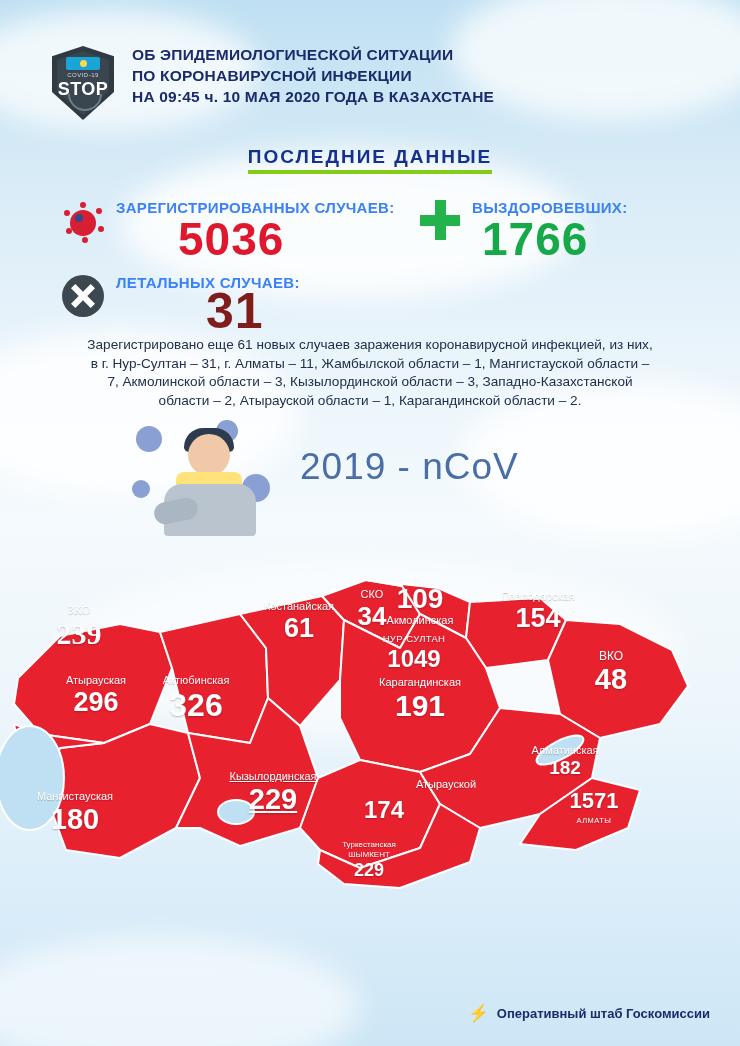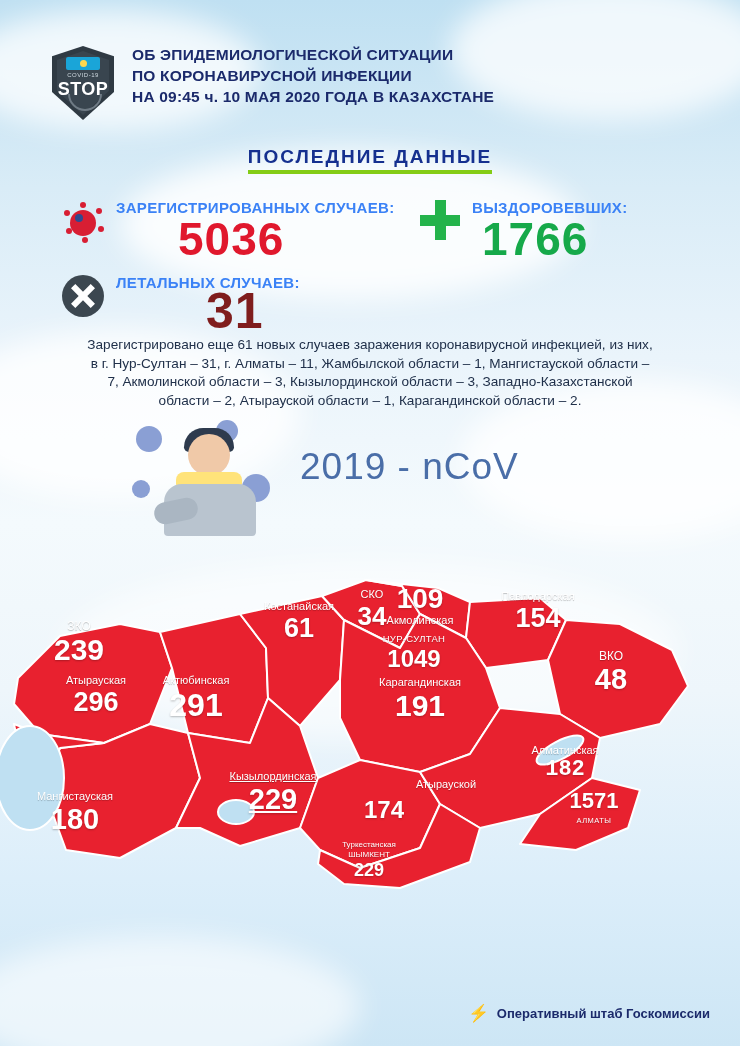--- a/index.html
+++ b/index.html
@@ -237,48 +237,48 @@
     <div class="lbl" style="left:254px;top:72px;width:90px;">
       <div class="nm">Костанайская</div>
       <div class="vl" style="font-size:27px;">61</div>
     </div>
 
     <div class="lbl" style="left:356px;top:104px;width:116px;">
       <div class="nm" style="font-size:9.5px;letter-spacing:.3px;">НУР-СУЛТАН</div>
       <div class="vl" style="font-size:24px;">1049</div>
     </div>
 
-    <div class="lbl" style="left:36px;top:92px;width:86px;">
+    <div class="lbl" style="left:36px;top:76px;width:86px;font-family:Liberation Serif, serif;">
       <div class="nm" style="font-size:12px;">ЗКО</div>
       <div class="vl" style="font-size:30px;">239</div>
     </div>
 
     <div class="lbl" style="left:576px;top:122px;width:70px;">
       <div class="nm" style="font-size:12px;">ВКО</div>
       <div class="vl" style="font-size:29px;">48</div>
     </div>
 
     <div class="lbl" style="left:48px;top:146px;width:96px;">
       <div class="nm">Атырауская</div>
       <div class="vl" style="font-size:27px;">296</div>
     </div>
 
     <div class="lbl" style="left:140px;top:146px;width:112px;">
       <div class="nm">Актюбинская</div>
-      <div class="vl" style="font-size:32px;">291</div>
+      <div class="vl" style="font-size:32px;">326</div>
     </div>
 
     <div class="lbl" style="left:358px;top:148px;width:124px;">
       <div class="nm">Карагандинская</div>
       <div class="vl" style="font-size:30px;">191</div>
     </div>
 
     <div class="lbl" style="left:510px;top:216px;width:110px;">
       <div class="nm">Алматинская</div>
-      <div class="vl" style="font-size:22px;font-family:Liberation Mono, monospace;">182</div>
+      <div class="vl" style="font-size:19px;">182</div>
     </div>
 
     <div class="lbl" style="left:548px;top:260px;width:92px;">
       <div class="vl" style="font-size:22px;">1571</div>
       <div class="nm" style="font-size:7.5px;letter-spacing:.5px;">АЛМАТЫ</div>
     </div>
 
     <div class="lbl" style="left:214px;top:242px;width:118px;text-decoration:underline;">
       <div class="nm">Кызылординская</div>
       <div class="vl" style="font-size:29px;">229</div>

